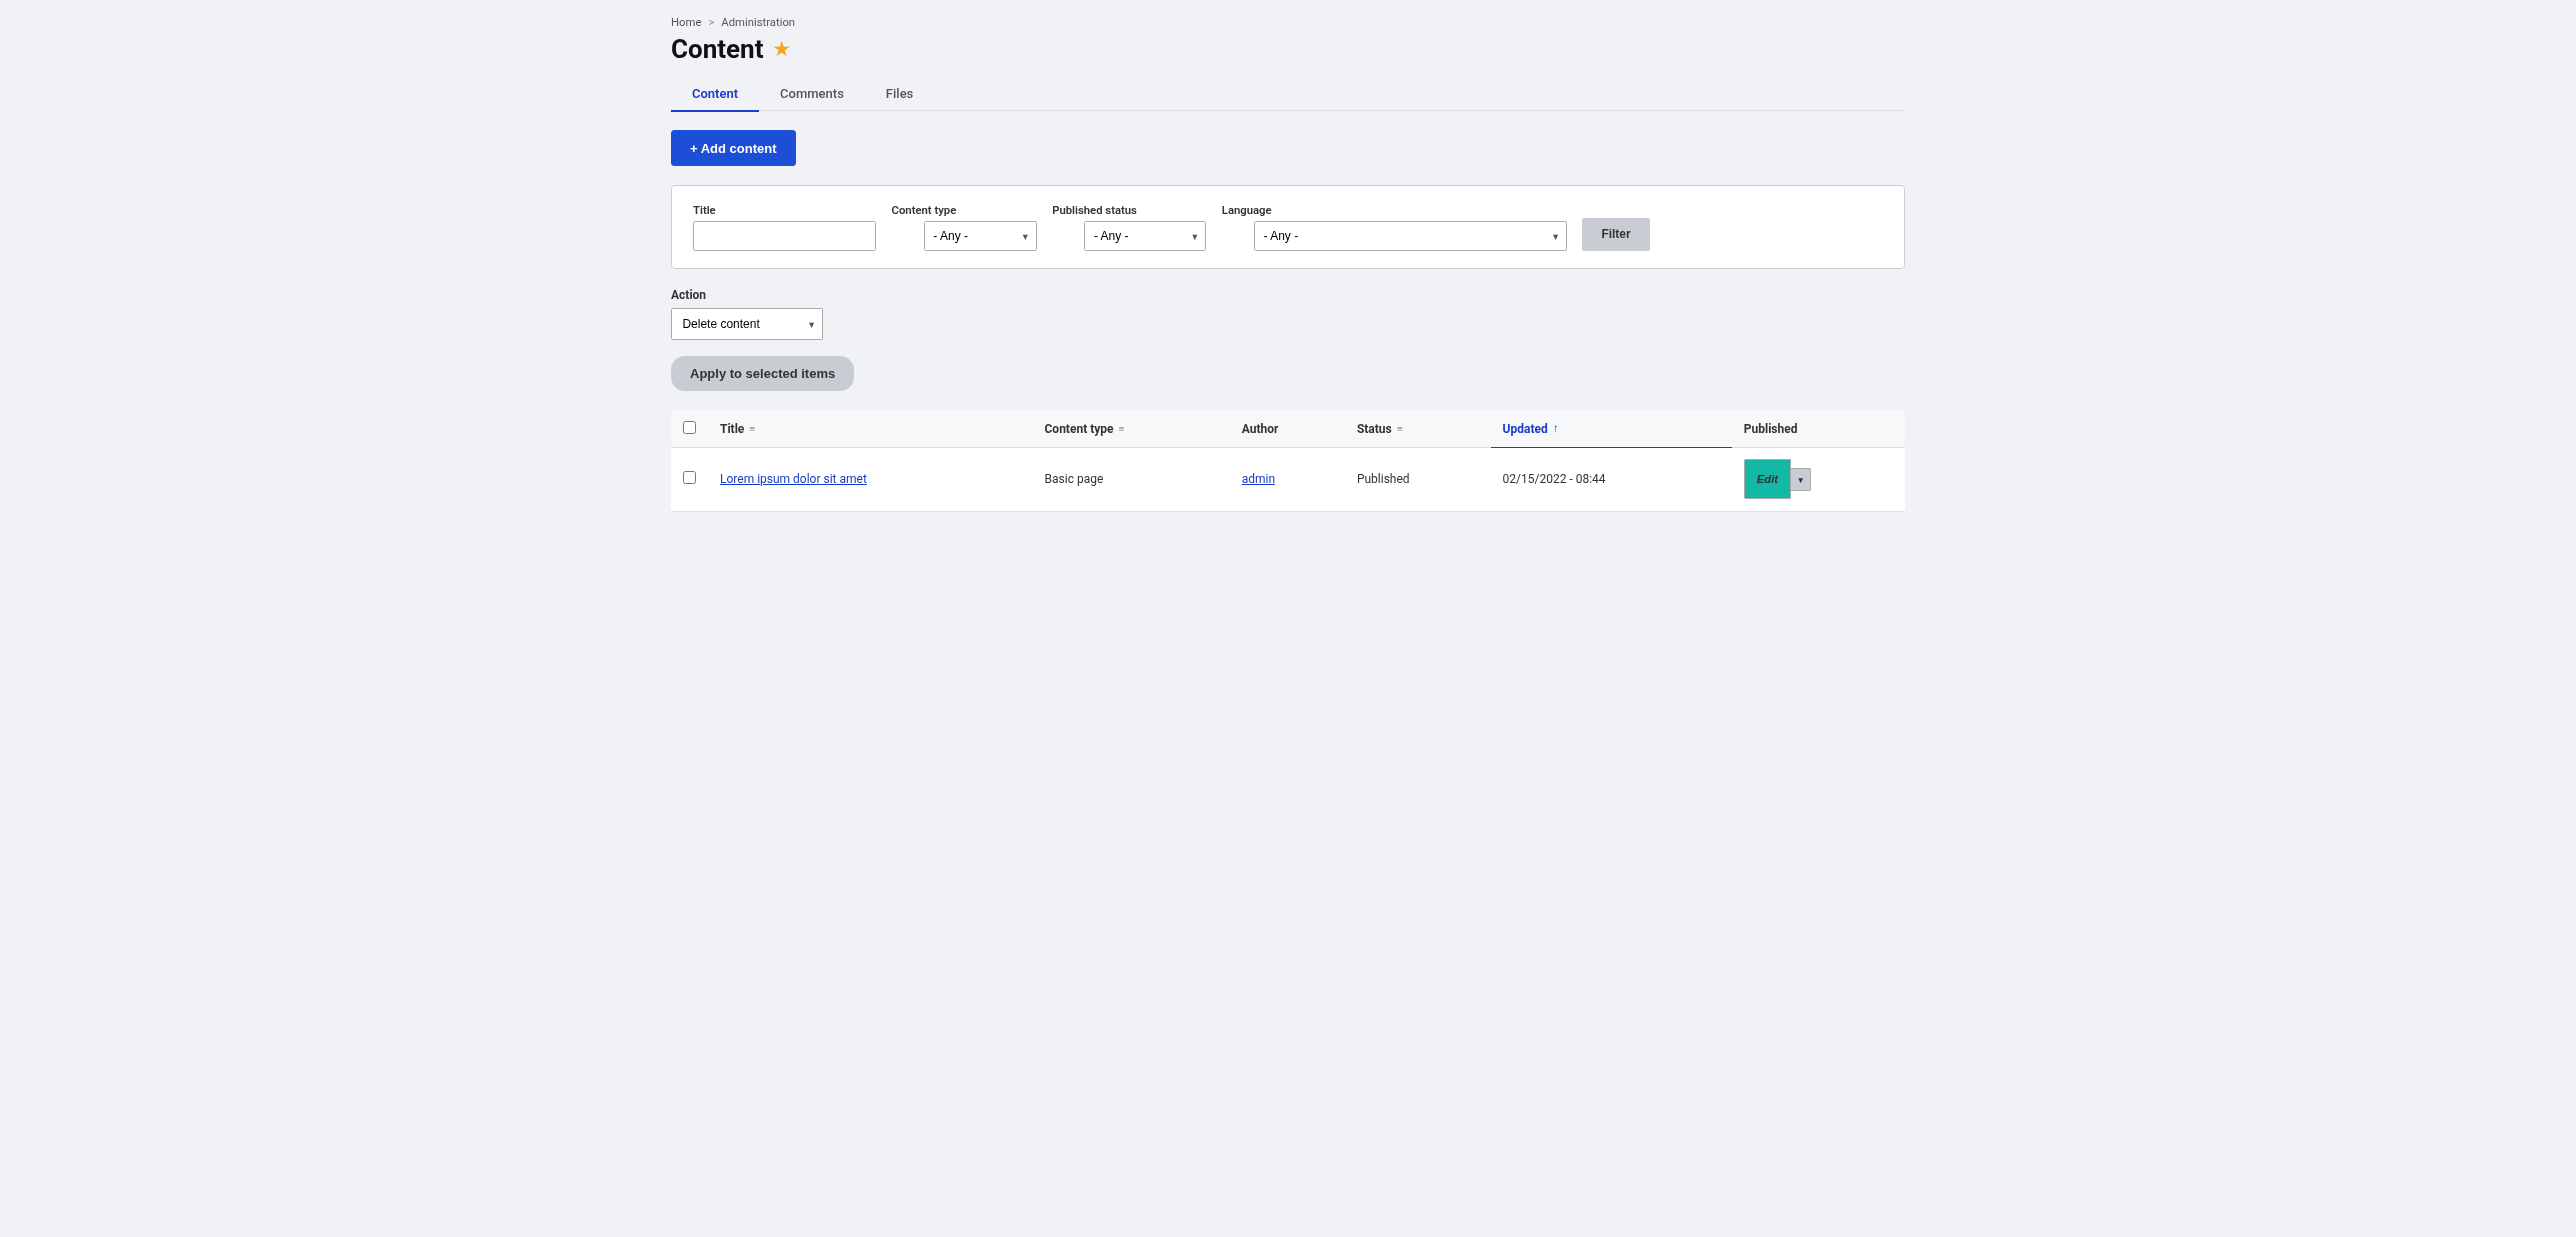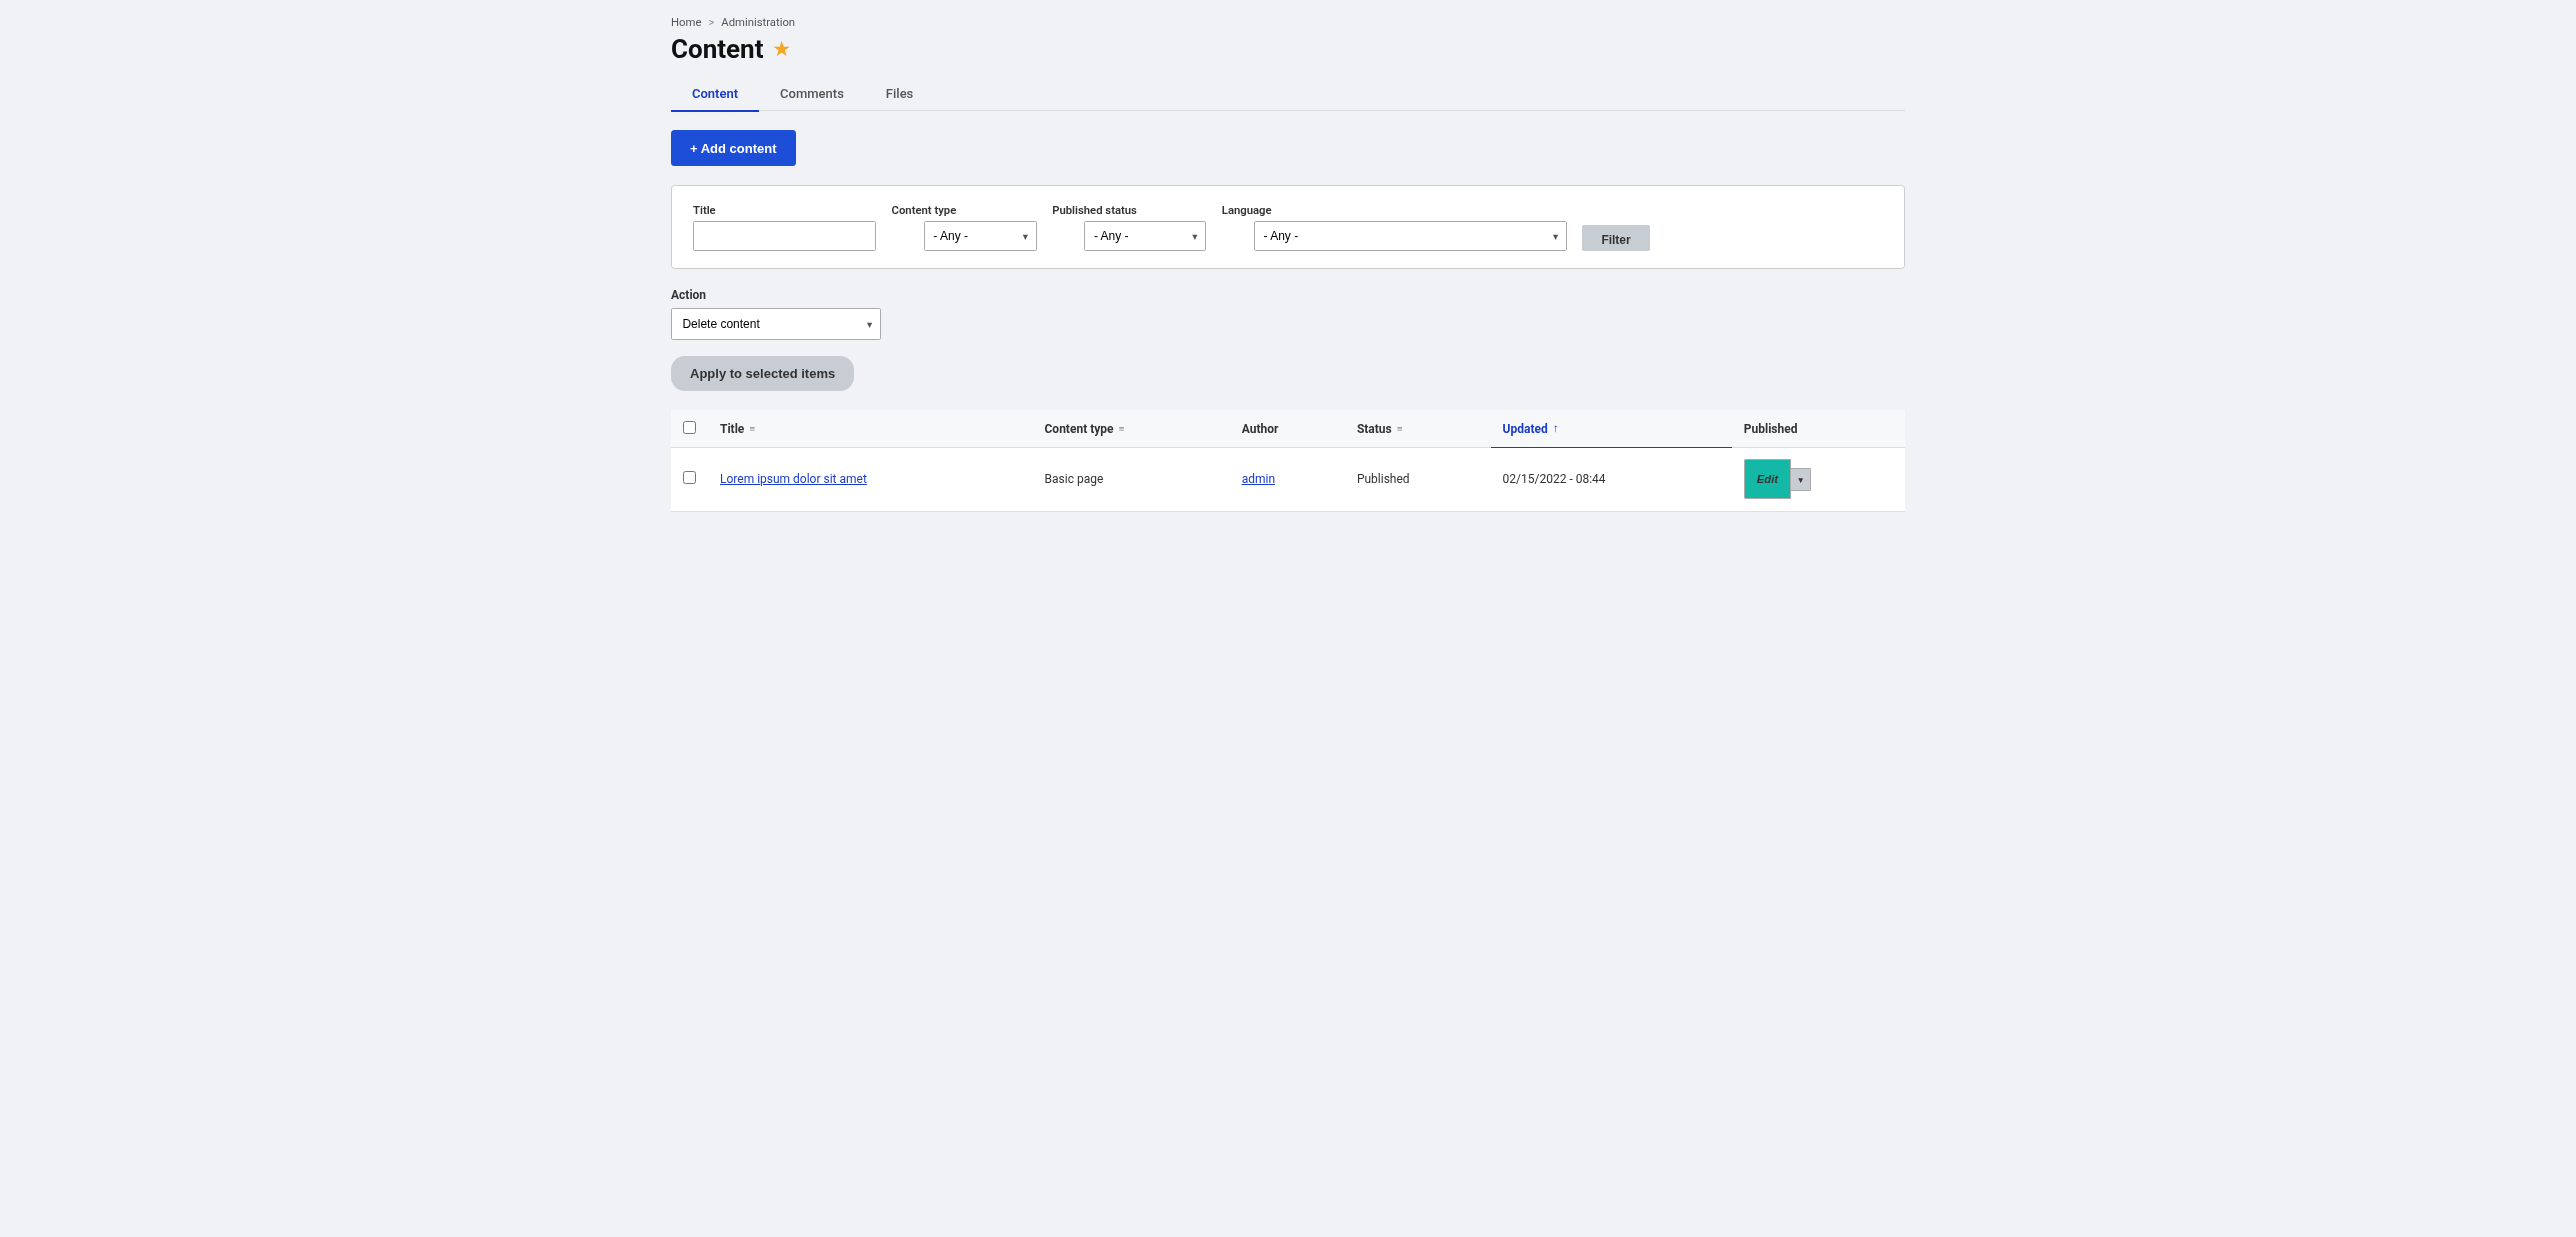--- a/index.html
+++ b/index.html
@@ -143,37 +143,37 @@
     .filter-btn {
       padding: 7.8px 19px;
       background: #c8cdd3;
       border: none;
       border-radius: 1.7px;
       font-size: 12px;
       font-weight: 600;
       cursor: pointer;
       color: #333;
       align-self: flex-end;
-      height: 26px;
+      height: 33px;
     }
     .action-section {
       margin-bottom: 15.6px;
     }
     .action-label {
       font-size: 12px;
       font-weight: 700;
       color: #333;
       margin-bottom: 6px;
     }
     .action-select-wrapper {
       position: relative;
       display: inline-block;
     }
     .action-select-wrapper select {
-      width: 210px;
+      width: 152px;
       padding: 7.8px 31px 7.8px 10.4px;
       border: 0.9px solid #aaa;
       border-radius: 1.7px;
       font-size: 12px;
       background: #fff;
       appearance: none;
       -webkit-appearance: none;
       cursor: pointer;
     }
     .action-select-wrapper .chevron {

